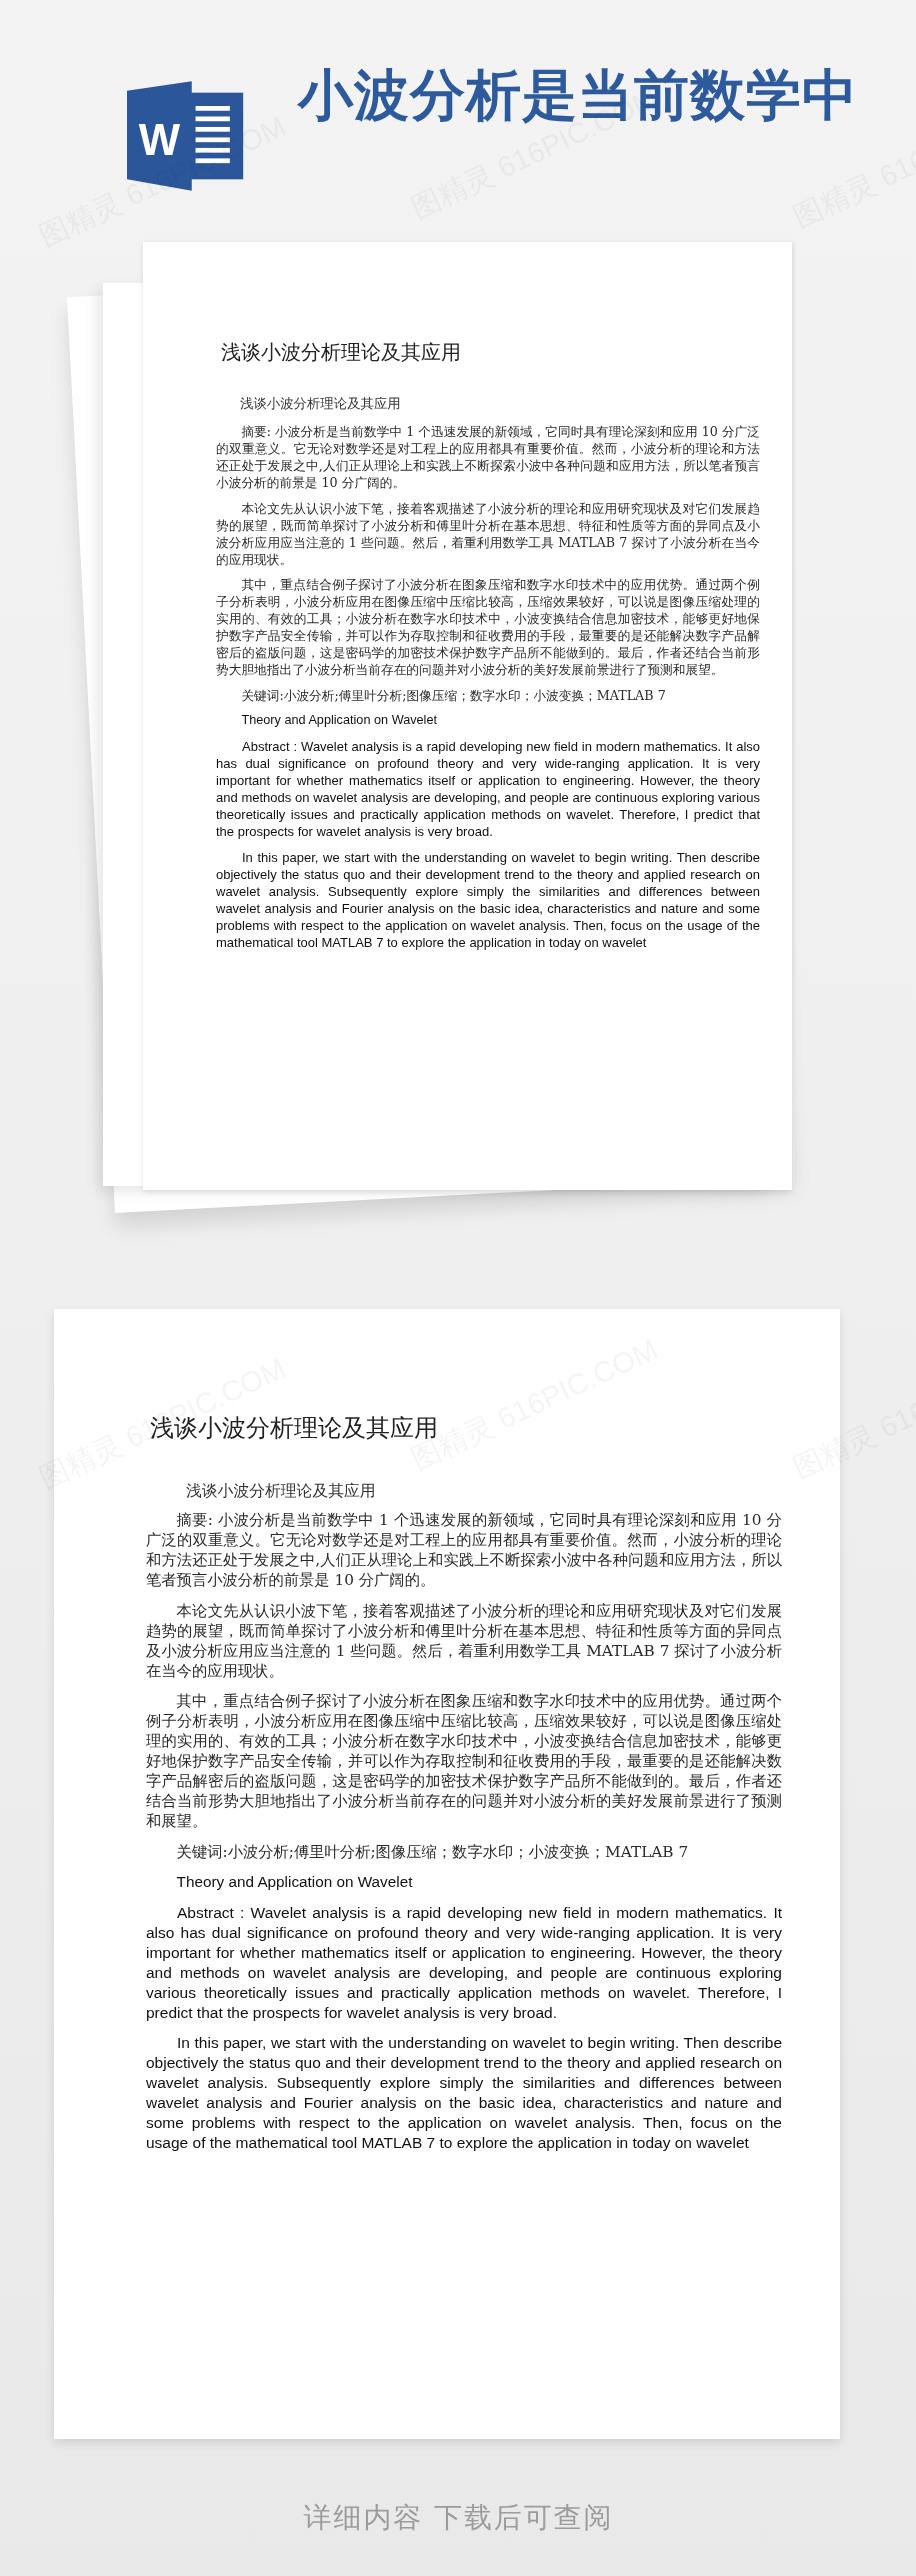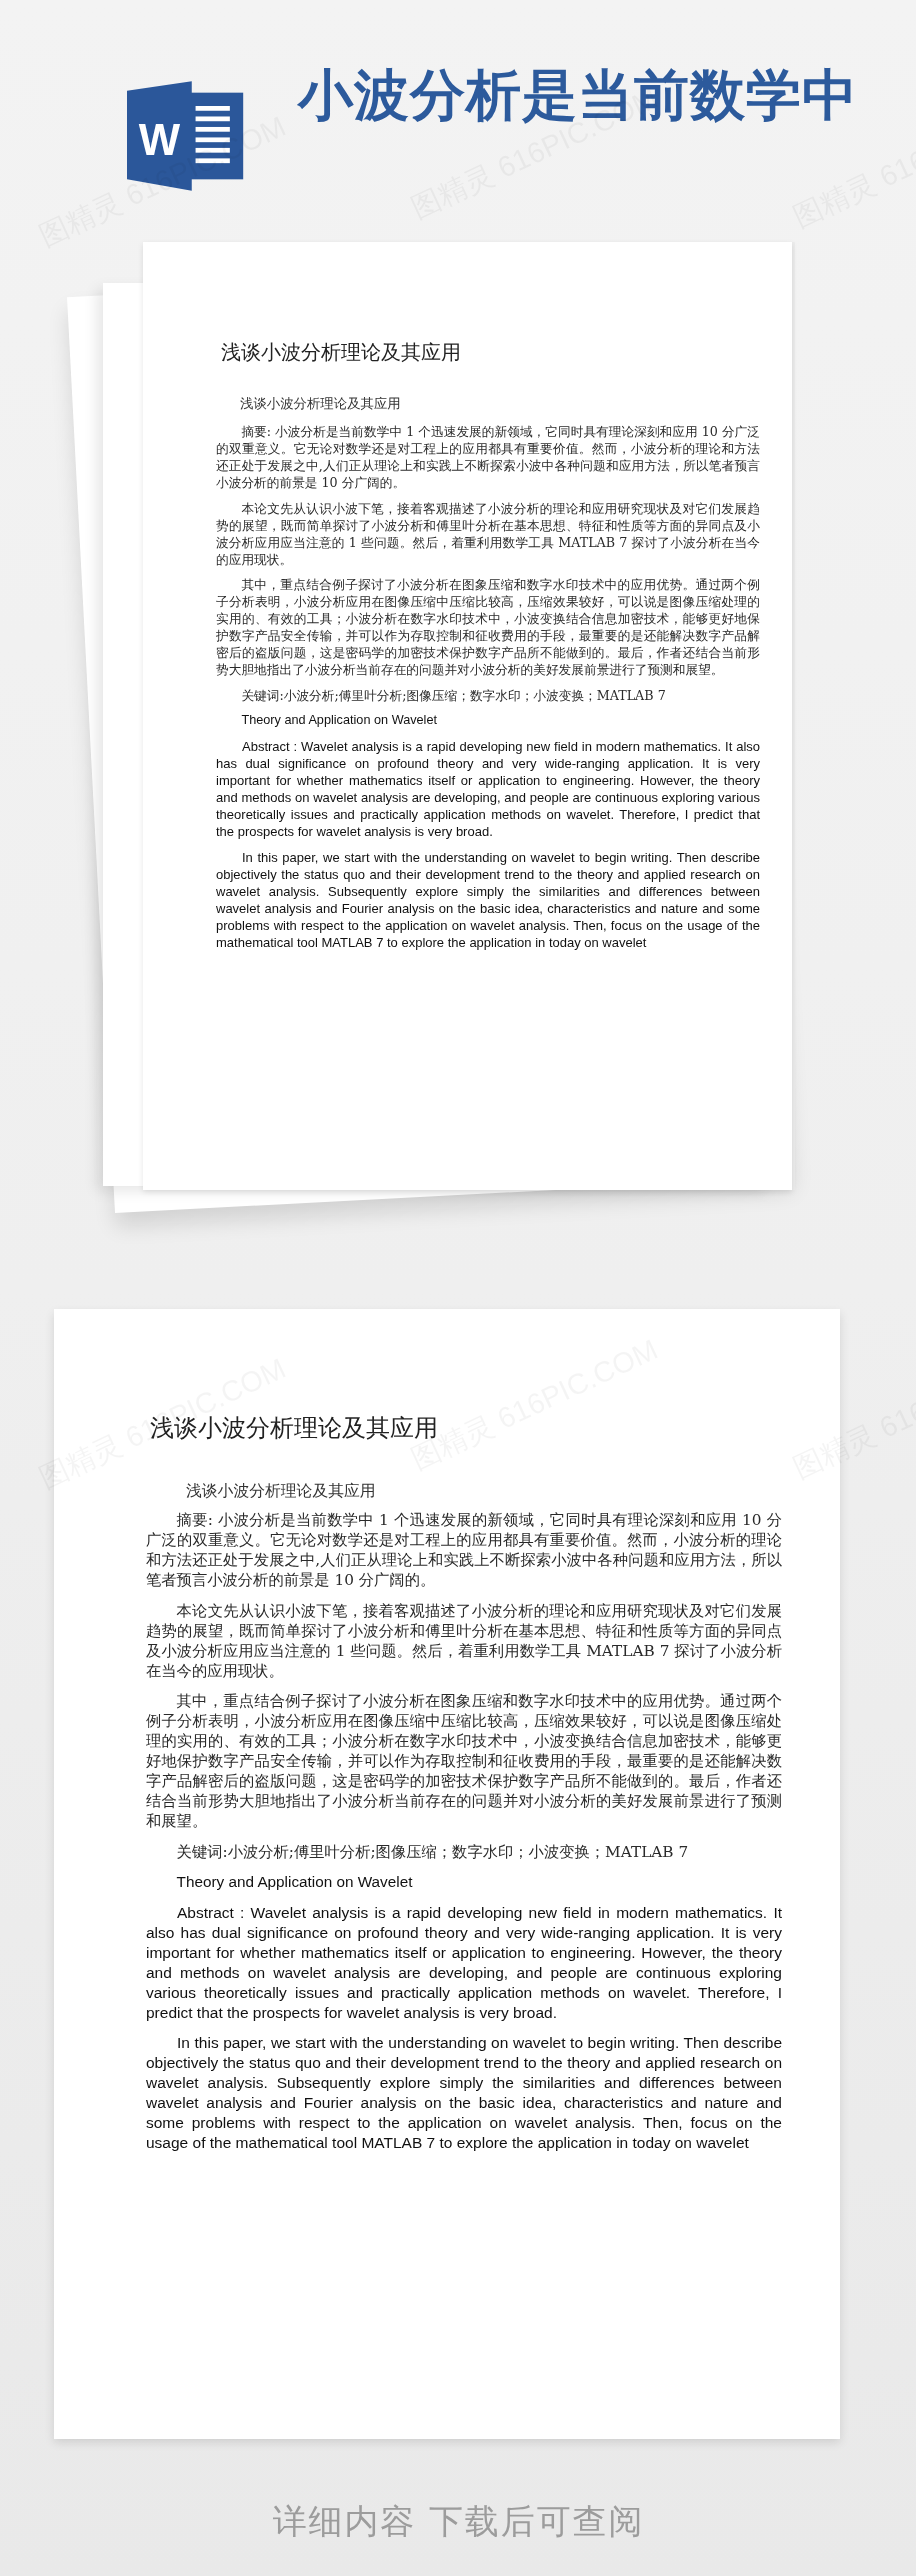--- a/index.html
+++ b/index.html
@@ -73,21 +73,21 @@
   .p2-body p {
     font-size: 15.3px; line-height: 20px; color: #2a2a2a;
     text-align: justify; text-indent: 2em; margin-bottom: 10.5px;
   }
   .p2-body p.en { font-family: "Liberation Sans", sans-serif; font-size: 15.5px; line-height: 20px; color: #111; }
   .p2-body p.entitle { font-family: "Liberation Sans", sans-serif; color:#111; }
 
   .footer-cta {
     position: absolute; left: 0; top: 2499px; width: 917px; text-align: center;
     font-family: "DejaVu Sans", "Liberation Sans", sans-serif;
-    font-size: 34px; color: #9c9c9c; letter-spacing: 1.9px;
+    font-size: 28px; color: #9c9c9c; letter-spacing: 1.9px;
   }
   .watermark {
     position: absolute; font-family: "Liberation Sans", sans-serif; font-size: 29px;
     color: rgba(0,0,0,0.045); transform: rotate(-25deg); white-space: nowrap;
     pointer-events: none;
   }
 </style>
 </head>
 <body>
 

